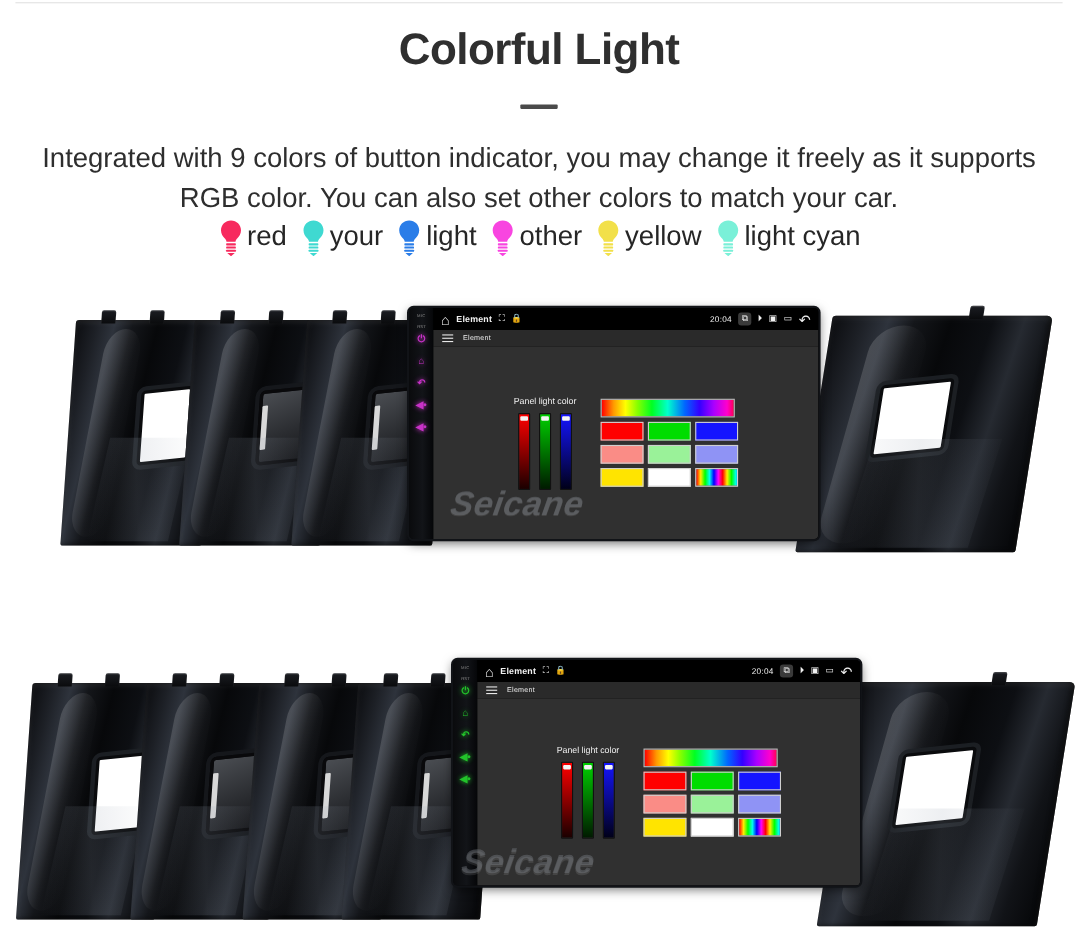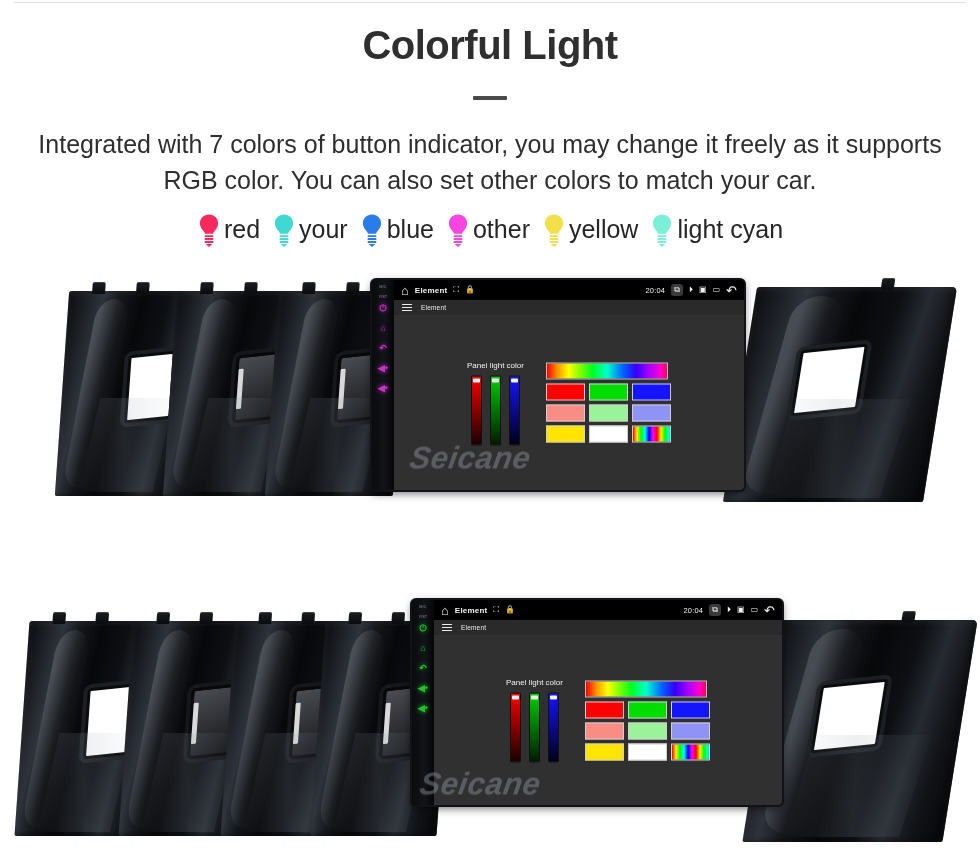--- a/index.html
+++ b/index.html
@@ -57,21 +57,21 @@
     width: 905px;
     text-align: center;
     font-size: 25px;
     line-height: 1.45;
     color: #2e2e2e;
     font-weight: 400;
   }
 
   
   .legend {
-    margin: 14px auto 0 auto;
+    margin: 0 auto 0 auto;
     width: 940px;
     display: flex;
     align-items: center;
     justify-content: center;
     gap: 2px;
   }
   .legend-item {
     display: flex;
     align-items: center;
     gap: 3px;
@@ -357,21 +357,21 @@
 <body>
 
 <div class="page">
   <div class="top-hairline"></div>
 
   <div class="header">
     <h1 class="page-title">Colorful Light</h1>
     <div class="divider-wrap">
       <span class="divider"></span>
     </div>
-    <p class="subtitle">Integrated with 7 colors of button indicator, you may change it freely as it supports RGB color. You can also set other colors to match your car.</p>
+    <p class="subtitle">Integrated with 9 colors of button indicator, you may change it freely as it supports RGB color. You can also set other colors to match your car.</p>
   </div>
 
   <div class="legend" id="legend">
       <div class="legend-item">
         <span>
           <svg class="bulb" viewBox="0 0 24 34" xmlns="http://www.w3.org/2000/svg">
             <path d="M12 1.5C6.9 1.5 2.9 5.4 2.9 10.3c0 3.2 1.7 5.6 3.3 7.4 1 1.1 1.6 2 1.7 3.1h8.2c.1-1.1.7-2 1.7-3.1 1.6-1.8 3.3-4.2 3.3-7.4C21.1 5.4 17.1 1.5 12 1.5z" fill="#f72a5e"></path>
             <rect x="7.6" y="22.2" width="8.8" height="1.9" rx="0.6" fill="#f72a5e"></rect>
             <rect x="7.6" y="25.1" width="8.8" height="1.9" rx="0.6" fill="#f72a5e"></rect>
             <rect x="7.6" y="28.0" width="8.8" height="1.9" rx="0.6" fill="#f72a5e"></rect>
@@ -395,21 +395,21 @@
       <div class="legend-item">
         <span>
           <svg class="bulb" viewBox="0 0 24 34" xmlns="http://www.w3.org/2000/svg">
             <path d="M12 1.5C6.9 1.5 2.9 5.4 2.9 10.3c0 3.2 1.7 5.6 3.3 7.4 1 1.1 1.6 2 1.7 3.1h8.2c.1-1.1.7-2 1.7-3.1 1.6-1.8 3.3-4.2 3.3-7.4C21.1 5.4 17.1 1.5 12 1.5z" fill="#2a7de8"></path>
             <rect x="7.6" y="22.2" width="8.8" height="1.9" rx="0.6" fill="#2a7de8"></rect>
             <rect x="7.6" y="25.1" width="8.8" height="1.9" rx="0.6" fill="#2a7de8"></rect>
             <rect x="7.6" y="28.0" width="8.8" height="1.9" rx="0.6" fill="#2a7de8"></rect>
             <path d="M8.6 31.0h6.8L12 34z" fill="#2a7de8"></path>
           </svg>
         </span>
-        <span class="legend-label">blue</span>
+        <span class="legend-label">light</span>
       </div>
       <div class="legend-item">
         <span>
           <svg class="bulb" viewBox="0 0 24 34" xmlns="http://www.w3.org/2000/svg">
             <path d="M12 1.5C6.9 1.5 2.9 5.4 2.9 10.3c0 3.2 1.7 5.6 3.3 7.4 1 1.1 1.6 2 1.7 3.1h8.2c.1-1.1.7-2 1.7-3.1 1.6-1.8 3.3-4.2 3.3-7.4C21.1 5.4 17.1 1.5 12 1.5z" fill="#f845e0"></path>
             <rect x="7.6" y="22.2" width="8.8" height="1.9" rx="0.6" fill="#f845e0"></rect>
             <rect x="7.6" y="25.1" width="8.8" height="1.9" rx="0.6" fill="#f845e0"></rect>
             <rect x="7.6" y="28.0" width="8.8" height="1.9" rx="0.6" fill="#f845e0"></rect>
             <path d="M8.6 31.0h6.8L12 34z" fill="#f845e0"></path>
           </svg>

